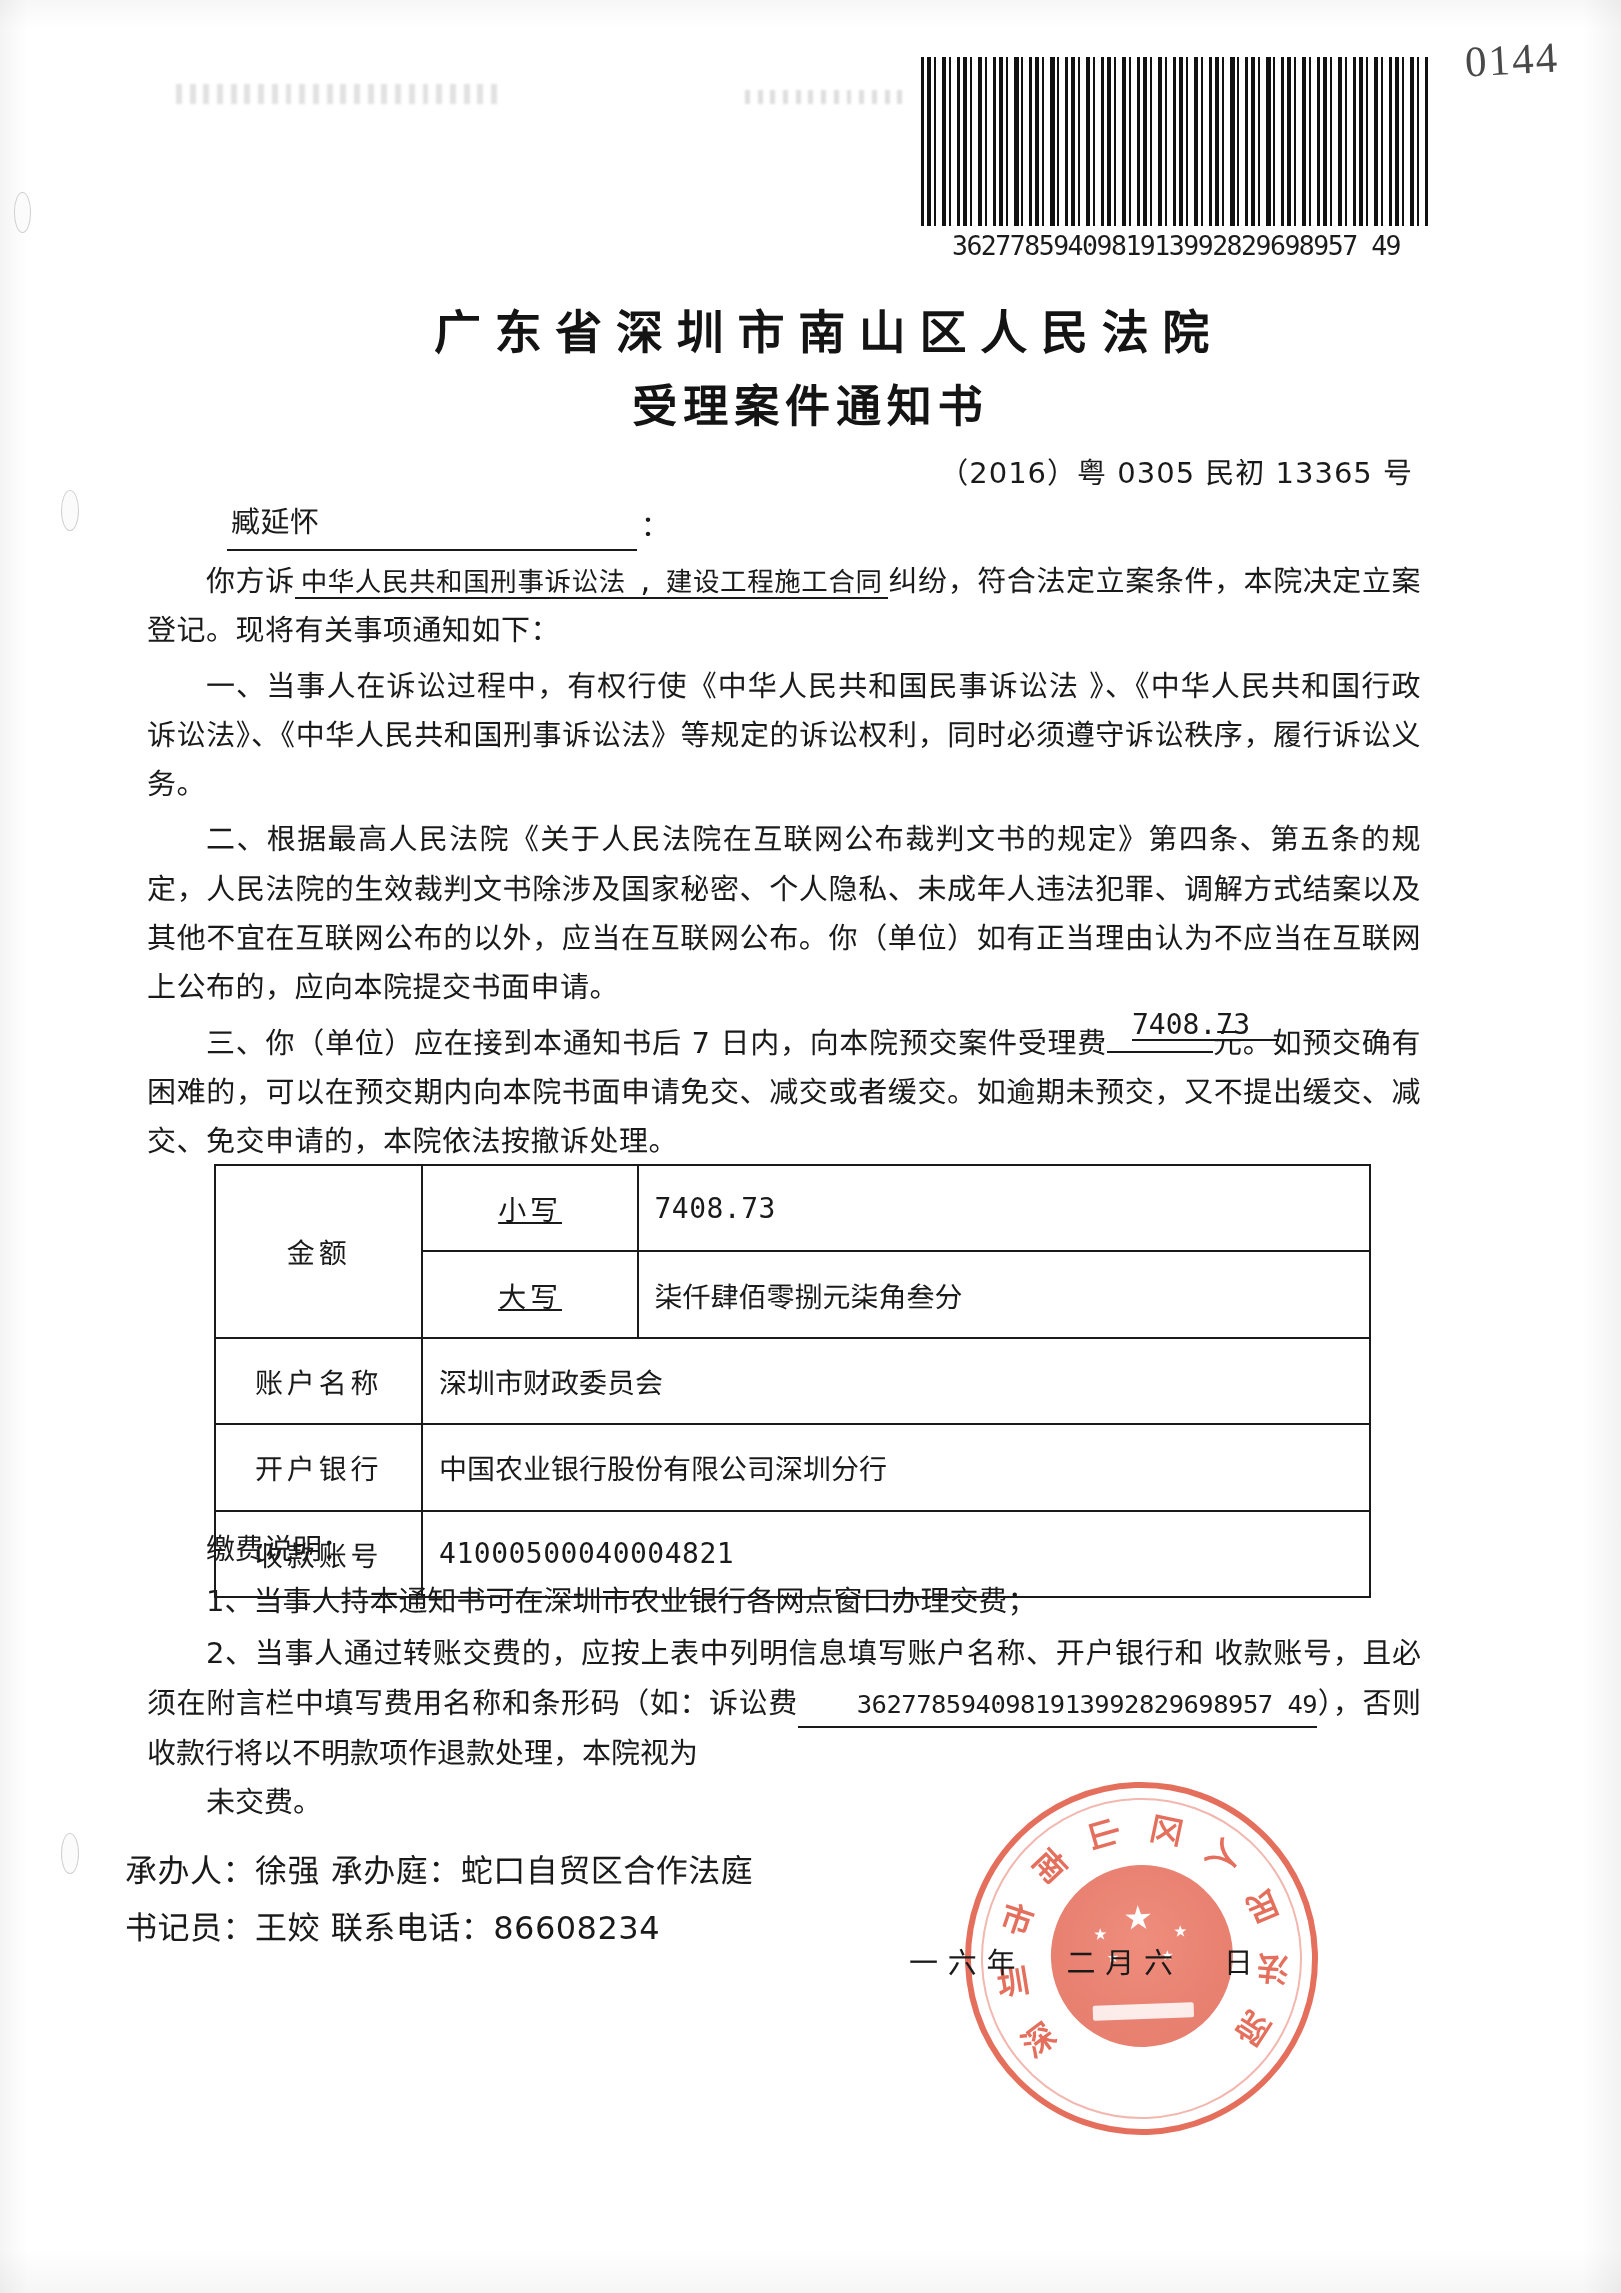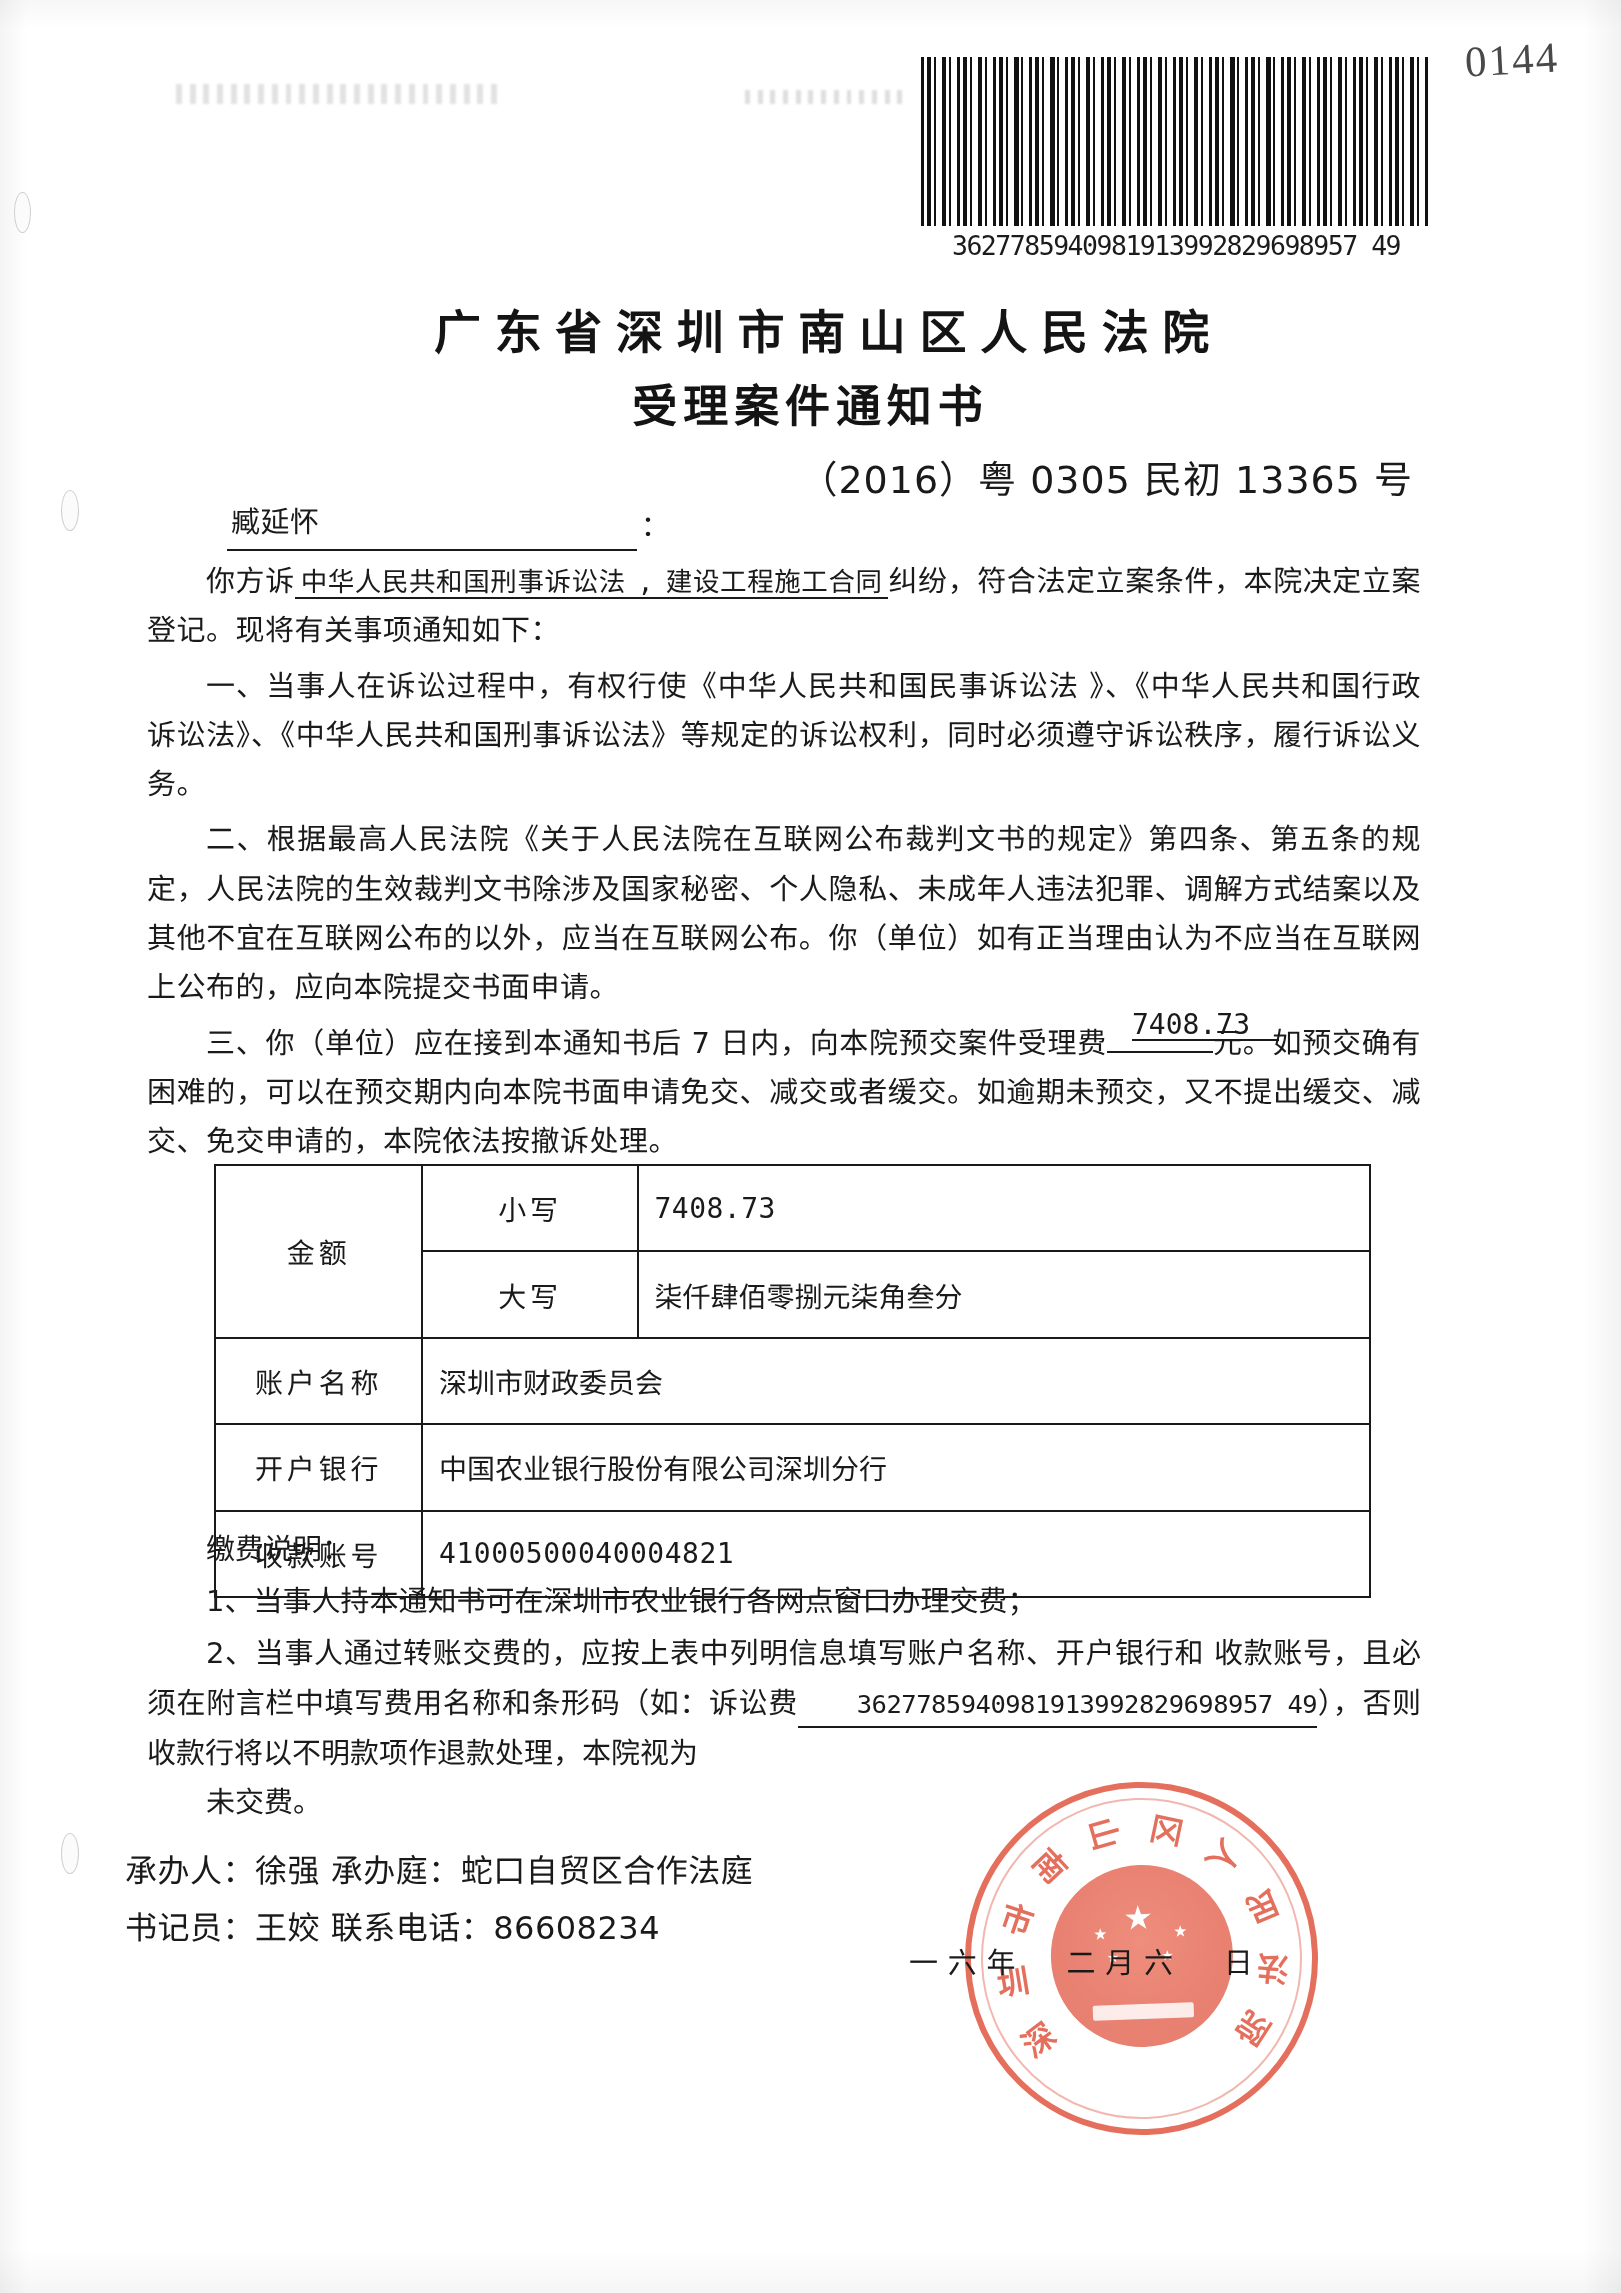--- a/index.html
+++ b/index.html
@@ -122,21 +122,21 @@
     text-align: center;
     font-size: 45px;
     font-weight: 700;
     letter-spacing: 5.9px;
     color: #141414;
   }
   .case-no {
     position: absolute;
     top: 449px;
     right: 208px;
-    font-size: 38px;
+    font-size: 29px;
     letter-spacing: 1px;
   }
 
   
   .body-wrap {
     position: absolute;
     left: 147px;
     top: 498px;
     width: 1274px;
     font-size: 29px;
@@ -205,21 +205,21 @@
     border-collapse: collapse;
     font-size: 28px;
   }
   .fee-table td {
     border: 2px solid #1a1a1a;
     padding: 13.7px 15.7px;
     height: 57px;
     vertical-align: middle;
   }
   .c-label { width: 174px; text-align: center; letter-spacing: 3.9px; }
-  .c-sub   { width: 182px; text-align: center; letter-spacing: 3.9px; }
+  .c-sub   { width: 182px; text-align: center; letter-spacing: 3.9px; text-decoration: underline; }
   .c-val   { text-align: left; padding-left: 186px; }
   .c-val-left { text-align: left; padding-left: 17.6px; }
   .mono {
     font-family: "DejaVu Sans Mono", "Liberation Mono", monospace;
     font-size: 28px;
     letter-spacing: 0.5px;
   }
 
   
   .notes {

